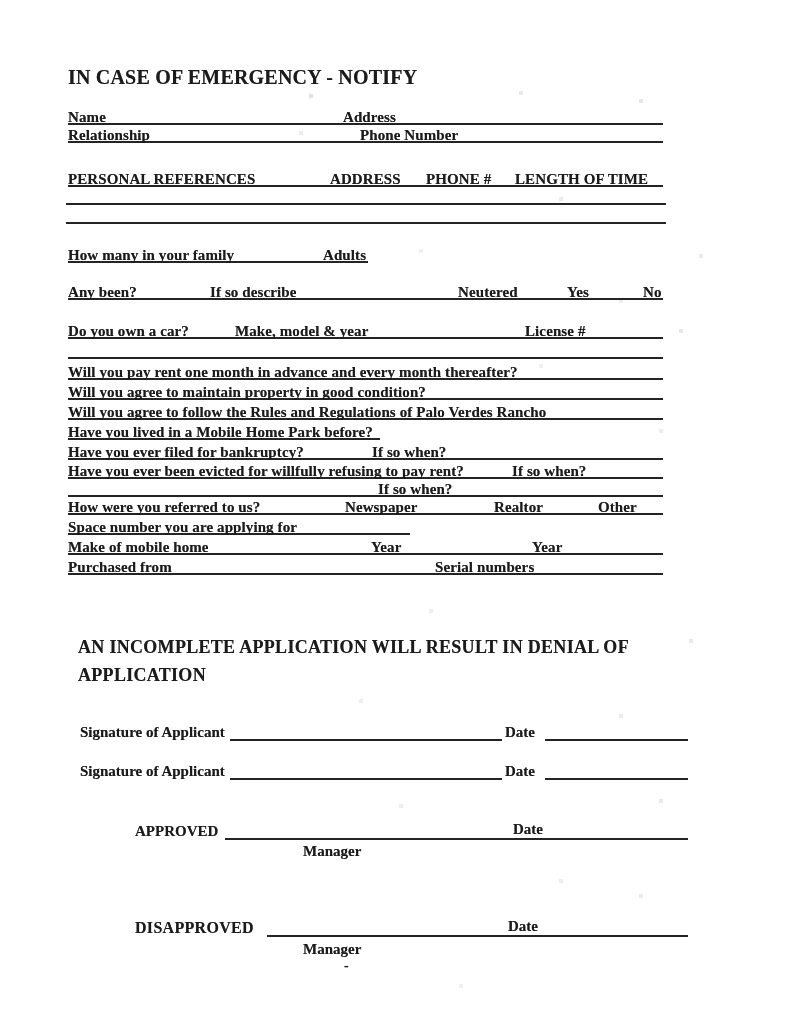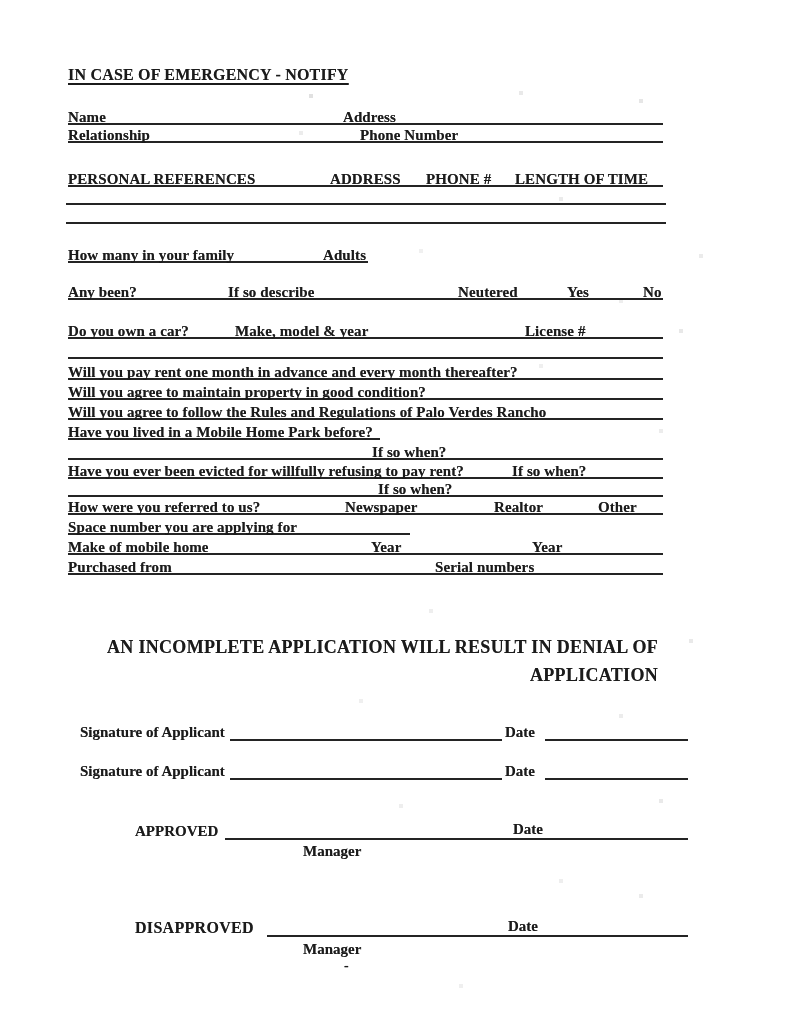--- a/index.html
+++ b/index.html
@@ -7,29 +7,29 @@
     position:relative;width:791px;height:1024px;margin:0 auto;
     background:#ffffff;overflow:hidden;
     font-family:"Liberation Serif","DejaVu Serif",serif;
     font-weight:700;color:#1b1b1b;
     text-shadow:0 0 .4px rgba(20,20,20,.55);
   }
   
   .fl{position:absolute;height:18px;border-bottom:2px solid #242424;}
   .fl .lbl{position:absolute;bottom:-3px;white-space:nowrap;font-size:15px;letter-spacing:.1px;}
   
-  .hd{position:absolute;font-size:16px;letter-spacing:.2px;white-space:nowrap;
-      text-decoration:underline;text-decoration-thickness:2px;text-underline-offset:3px;}
+  .hd{position:absolute;font-size:20px;letter-spacing:.2px;white-space:nowrap;
+      text-decoration-thickness:2px;text-underline-offset:3px;}
   
   .freerow{position:absolute;}
   .freerow .flabel{position:absolute;bottom:0;white-space:nowrap;font-size:15px;}
   .freerow .big{font-size:16px;letter-spacing:.3px;}
   .freerow .seg{position:absolute;bottom:0;height:0;border-bottom:2px solid #242424;}
   .freerow .online{bottom:2px;}
-  .notice{position:absolute;font-size:18px;line-height:28px;letter-spacing:.3px;text-align:right;}
+  .notice{position:absolute;font-size:18px;line-height:28px;letter-spacing:.3px;}
   .mgr{position:absolute;font-size:15px;white-space:nowrap;}
   .dash{position:absolute;font-size:14px;}
   
   .noise{position:absolute;left:0;top:0;width:2px;height:2px;background:transparent;
     box-shadow:310px 95px 0 1px rgba(90,90,90,.18), 520px 92px 0 1px rgba(110,110,110,.15),
       640px 100px 0 1px rgba(100,100,100,.16), 300px 132px 0 1px rgba(120,120,120,.14),
       560px 198px 0 1px rgba(120,120,120,.15), 420px 250px 0 1px rgba(130,130,130,.12),
       700px 255px 0 1px rgba(110,110,110,.14), 620px 300px 0 1px rgba(120,120,120,.13),
       680px 330px 0 1px rgba(110,110,110,.16), 540px 365px 0 1px rgba(120,120,120,.12),
       660px 430px 0 1px rgba(120,120,120,.14), 430px 610px 0 1px rgba(120,120,120,.13),
@@ -64,21 +64,21 @@
   <div class="fl" style="left:66px;top:185px;width:600px"></div>
   <div class="fl" style="left:66px;top:204px;width:600px"></div>
 
   <div class="fl" style="left:68px;top:243px;width:300px">
     <span class="lbl" style="left:0">How many in your family</span>
     <span class="lbl" style="left:255px">Adults</span>
   </div>
 
   <div class="fl" style="left:68px;top:280px;width:595px">
     <span class="lbl" style="left:0">Any been?</span>
-    <span class="lbl" style="left:160px">If so describe</span>
+    <span class="lbl" style="left:142px">If so describe</span>
     <span class="lbl" style="left:390px">Neutered</span>
     <span class="lbl" style="left:499px">Yes</span>
     <span class="lbl" style="left:575px">No</span>
   </div>
 
   <div class="fl" style="left:68px;top:319px;width:595px">
     <span class="lbl" style="left:0">Do you own a car?</span>
     <span class="lbl" style="left:167px">Make, model &amp; year</span>
     <span class="lbl" style="left:457px">License #</span>
   </div>
@@ -90,20 +90,21 @@
   <div class="fl" style="left:68px;top:380px;width:595px">
     <span class="lbl" style="left:0">Will you agree to maintain property in good condition?</span>
   </div>
   <div class="fl" style="left:68px;top:400px;width:595px">
     <span class="lbl" style="left:0">Will you agree to follow the Rules and Regulations of Palo Verdes Rancho</span>
   </div>
   <div class="fl" style="left:68px;top:420px;width:312px">
     <span class="lbl" style="left:0">Have you lived in a Mobile Home Park before?</span>
   </div>
   <div class="fl" style="left:68px;top:440px;width:595px">
+    <span class="lbl" style="left:0">Have you ever filed for bankruptcy?</span>
     <span class="lbl" style="left:304px">If so when?</span>
   </div>
   <div class="fl" style="left:68px;top:459px;width:595px">
     <span class="lbl" style="left:0">Have you ever been evicted for willfully refusing to pay rent?</span>
     <span class="lbl" style="left:444px">If so when?</span>
   </div>
   <div class="fl" style="left:68px;top:477px;width:595px">
     <span class="lbl" style="left:310px">If so when?</span>
   </div>
   <div class="fl" style="left:68px;top:495px;width:595px">

